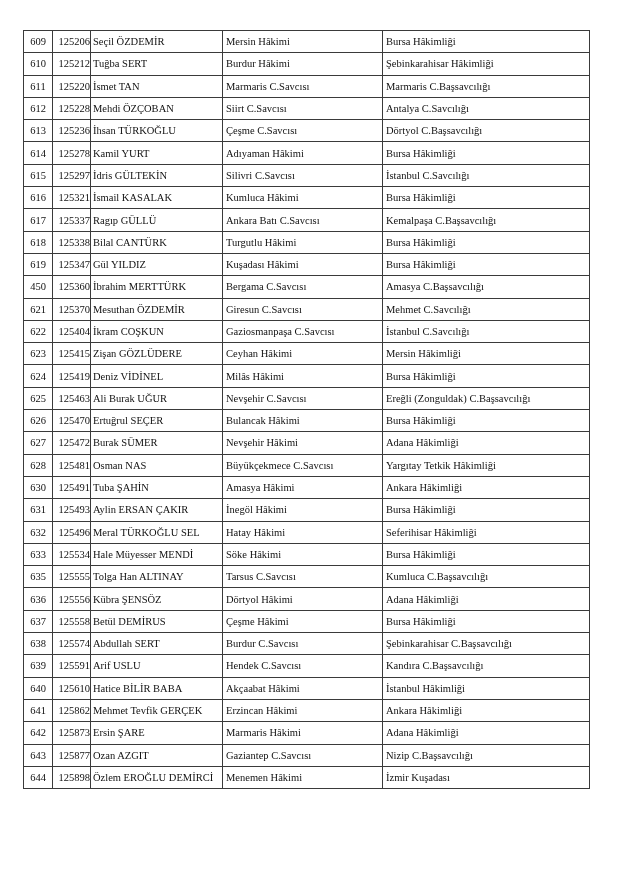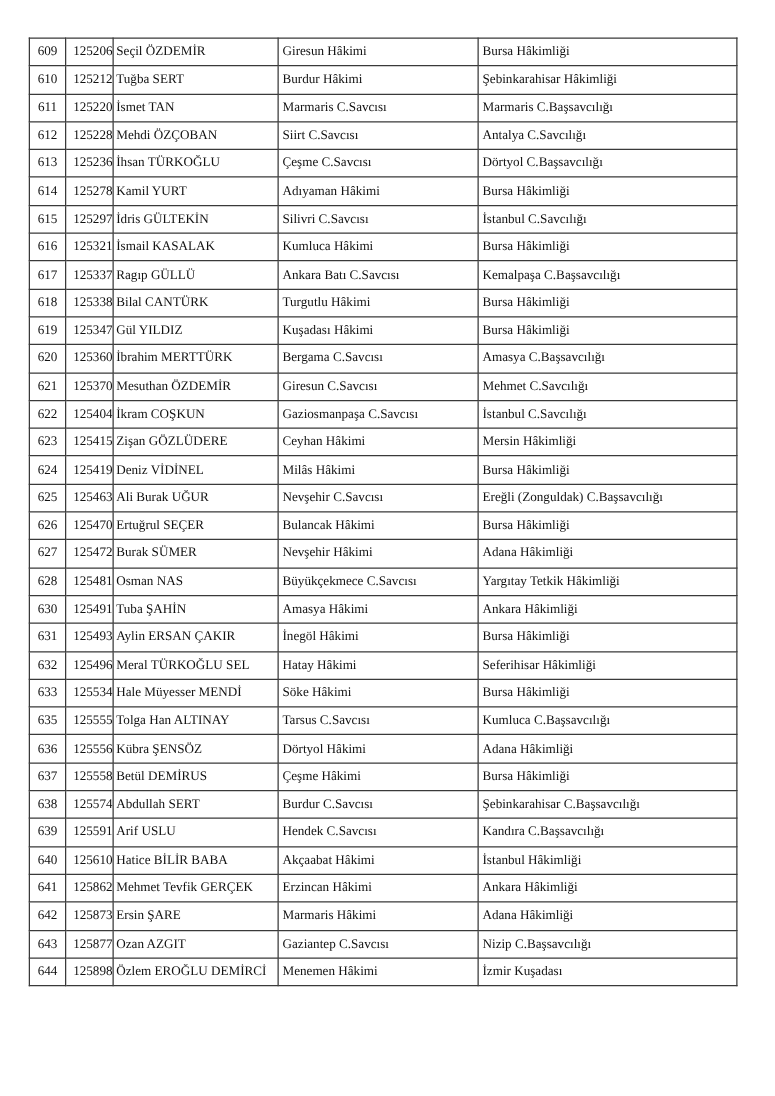--- a/index.html
+++ b/index.html
@@ -39,21 +39,21 @@
     <col style="width:38px">
     <col style="width:132px">
     <col style="width:160px">
     <col style="width:207px">
   </colgroup>
   <tbody id="table-body">
       <tr>
         <td class="c-no">609</td>
         <td class="c-reg">125206</td>
         <td class="c-name">Seçil ÖZDEMİR</td>
-        <td class="c-from">Giresun Hâkimi</td>
+        <td class="c-from">Mersin Hâkimi</td>
         <td class="c-to">Bursa Hâkimliği</td>
       </tr>
       <tr>
         <td class="c-no">610</td>
         <td class="c-reg">125212</td>
         <td class="c-name">Tuğba SERT</td>
         <td class="c-from">Burdur Hâkimi</td>
         <td class="c-to">Şebinkarahisar Hâkimliği</td>
       </tr>
       <tr>
@@ -113,21 +113,21 @@
         <td class="c-to">Bursa Hâkimliği</td>
       </tr>
       <tr>
         <td class="c-no">619</td>
         <td class="c-reg">125347</td>
         <td class="c-name">Gül YILDIZ</td>
         <td class="c-from">Kuşadası Hâkimi</td>
         <td class="c-to">Bursa Hâkimliği</td>
       </tr>
       <tr>
-        <td class="c-no">620</td>
+        <td class="c-no">450</td>
         <td class="c-reg">125360</td>
         <td class="c-name">İbrahim MERTTÜRK</td>
         <td class="c-from">Bergama C.Savcısı</td>
         <td class="c-to">Amasya C.Başsavcılığı</td>
       </tr>
       <tr>
         <td class="c-no">621</td>
         <td class="c-reg">125370</td>
         <td class="c-name">Mesuthan ÖZDEMİR</td>
         <td class="c-from">Giresun C.Savcısı</td>

